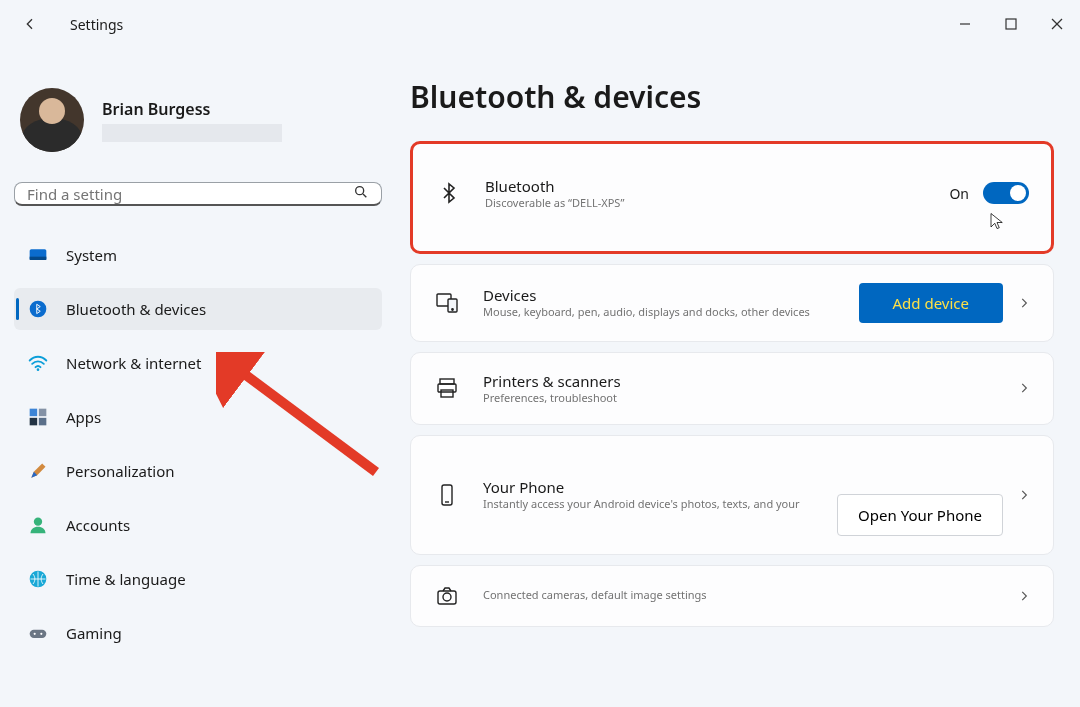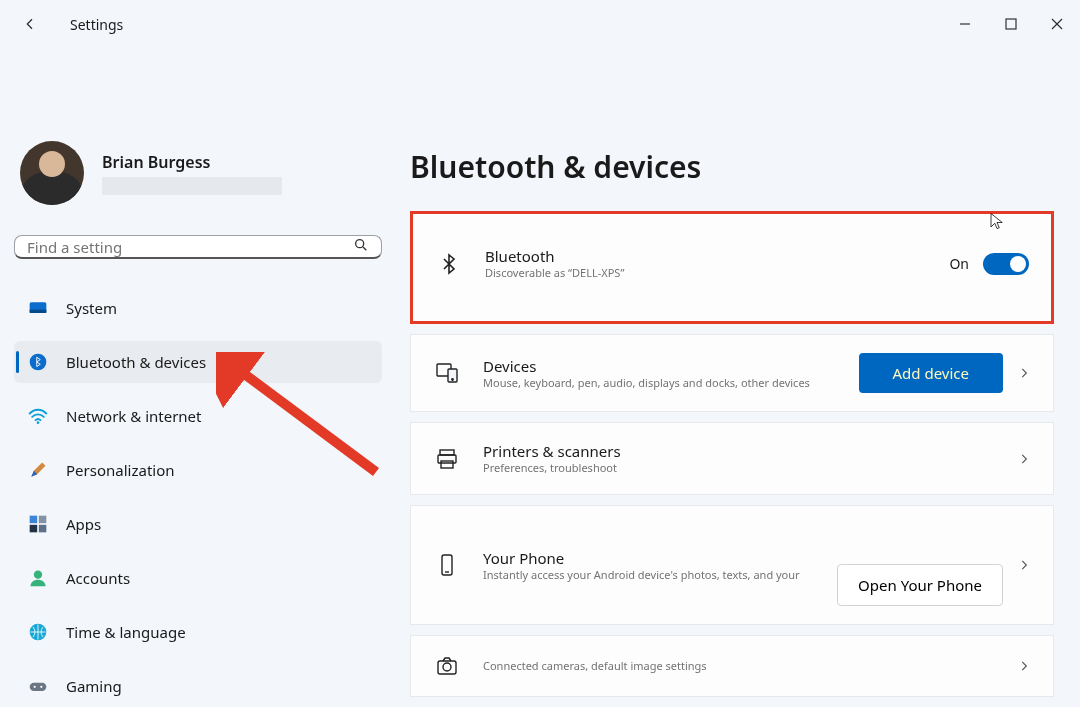--- a/index.html
+++ b/index.html
@@ -6,21 +6,21 @@
   body { width: 1080px; height: 707px; background: #f3f6fa; overflow: hidden; color: #1a1a1a; position: relative; }
 
   .titlebar { height: 48px; display: flex; align-items: center; padding-left: 18px; }
   .back-btn { width: 24px; height: 24px; display:flex; align-items:center; justify-content:center; cursor:pointer; }
   .back-btn svg { width: 16px; height: 16px; }
   .titlebar-label { margin-left: 28px; font-size: 14px; }
   .win-controls { margin-left: auto; display: flex; }
   .win-btn { width: 46px; height: 40px; display:flex; align-items:center; justify-content:center; cursor:pointer; }
   .win-btn svg { width: 12px; height: 12px; }
 
-  .layout { display: flex; height: calc(707px - 48px); align-items: flex-end; }
+  .layout { display: flex; height: calc(707px - 48px); }
   .sidebar { width: 410px; padding-left: 14px; padding-right: 28px; }
   .content { flex: 1; padding-top: 28px; padding-right: 26px; }
 
   .profile { display:flex; align-items:center; gap: 18px; padding: 40px 6px 30px 6px; }
   .avatar { width: 64px; height: 64px; border-radius: 50%; background: #43362c; position:relative; overflow:hidden; }
   .avatar::after{ content:""; position:absolute; left:50%; top:15%; transform:translateX(-50%); width:26px; height:26px; border-radius:50%; background:#d9b89a;}
   .avatar::before{ content:""; position:absolute; left:50%; bottom:-10%; transform:translateX(-50%); width:60px; height:40px; border-radius:50% 50% 0 0; background:#2b2b2b;}
   .profile-name { font-size: 16px; font-weight: 600; min-width:180px;}
   .profile-sub { width: 180px; height: 18px; background: #e5e8ed; margin-top:4px;}
 
@@ -31,36 +31,36 @@
   .nav { margin-top: 28px; }
   .nav-item { display:flex; align-items:center; height:42px; padding:0 14px; border-radius:6px; font-size:15px; cursor:pointer; gap:18px; }
   .nav-item.active { background:#e8ebef; position:relative; }
   .nav-item.active::before { content:""; position:absolute; left:2px; top:10px; bottom:10px; width:3px; background:#0067c0; border-radius:3px;}
   .nav-icon { width:20px; height:20px; display:flex; align-items:center; justify-content:center; flex-shrink:0;}
   .nav-icon svg { width:20px; height:20px; }
   .nav-item + .nav-item { margin-top: 12px; }
 
   .page-title { font-size: 30px; font-weight: 600; margin-bottom: 24px; }
 
-  .card { background:#ffffffcc; border:1px solid #e7e9ed; border-radius:0; margin-bottom:10px; display:flex; align-items:center; padding:18px 22px; gap:22px;}
+  .card { background:#ffffffcc; border:1px solid #e7e9ed; border-radius:10px; margin-bottom:10px; display:flex; align-items:center; padding:18px 22px; gap:22px;}
   .card-icon { width:28px; display:flex; align-items:center; justify-content:center; flex-shrink:0;}
   .card-icon svg { width:24px; height:24px; }
   .card-text { flex:1; min-width:0;}
   .card-title { font-size:15px; }
   .card-sub { font-size:11px; color:#737373; margin-top:0; line-height:1.35;}
   .card-right { display:flex; align-items:center; gap:14px; }
   .chevron { width:14px; height:14px; flex-shrink:0; }
 
   .card.hl { border:3px solid #e33a27; padding:32px 22px 40px; }
 
   .toggle-label { font-size:14px; }
   .toggle { width:46px; height:22px; border-radius:11px; background:#0067c0; position:relative; cursor:pointer;}
   .toggle::after{content:""; position:absolute; right:3px; top:3px; width:16px; height:16px; border-radius:50%; background:#fff;}
 
-  .btn-primary { background:#0067c0; color:#fef9c3; border:none; border-radius:4px; font-size:15px; padding:10px 34px; cursor:pointer;}
+  .btn-primary { background:#0067c0; color:#fde047; border:none; border-radius:4px; font-size:15px; padding:10px 34px; cursor:pointer;}
   .btn-secondary { background:#fff; border:1px solid #d0d3d8; border-radius:4px; font-size:15px; padding:10px 20px; cursor:pointer;margin-top:40px;}
 
   .cursor-annot { position:absolute; left:988px; top:212px; pointer-events:none;}
   .cursor-annot svg{ width:18px; height:18px; }
 
   .arrow-annot { position:absolute; left:216px; top:352px; pointer-events:none; }
 </style>
 </head>
 <body>
 
@@ -134,36 +134,36 @@
             <svg viewBox="0 0 24 24">
               <path d="M2 9c6-6 14-6 20 0M5 13c4-4 10-4 14 0M9 17c2-2 4-2 6 0" stroke="#0b9ed9" stroke-width="2.2" fill="none" stroke-linecap="round"></path>
               <circle cx="12" cy="20" r="1.6" fill="#0b9ed9"></circle>
             </svg>
           </span>
         <span>Network &amp; internet</span>
       </div>
       <div class="nav-item">
         <span class="nav-icon">
             <svg viewBox="0 0 24 24">
-              <path d="M4 20l3-7 10-10 4 4-10 10-7 3z" fill="#d28a3f"></path>
-              <path d="M4 20l3-7 4 4-7 3z" fill="#2567c7"></path>
-            </svg>
-          </span>
-        <span>Personalization</span>
-      </div>
-      <div class="nav-item">
-        <span class="nav-icon">
-            <svg viewBox="0 0 24 24">
               <rect x="2" y="2" width="9" height="9" fill="#3c84d6"></rect>
               <rect x="13" y="2" width="9" height="9" fill="#8492a6"></rect>
               <rect x="2" y="13" width="9" height="9" fill="#234"></rect>
               <rect x="13" y="13" width="9" height="9" fill="#5b708a"></rect>
             </svg>
           </span>
         <span>Apps</span>
+      </div>
+      <div class="nav-item">
+        <span class="nav-icon">
+            <svg viewBox="0 0 24 24">
+              <path d="M4 20l3-7 10-10 4 4-10 10-7 3z" fill="#d28a3f"></path>
+              <path d="M4 20l3-7 4 4-7 3z" fill="#2567c7"></path>
+            </svg>
+          </span>
+        <span>Personalization</span>
       </div>
       <div class="nav-item">
         <span class="nav-icon">
             <svg viewBox="0 0 24 24">
               <circle cx="12" cy="8" r="5" fill="#36b37a"></circle>
               <path d="M3 22c0-5 4-8 9-8s9 3 9 8" fill="#36b37a"></path>
             </svg>
           </span>
         <span>Accounts</span>
       </div>

